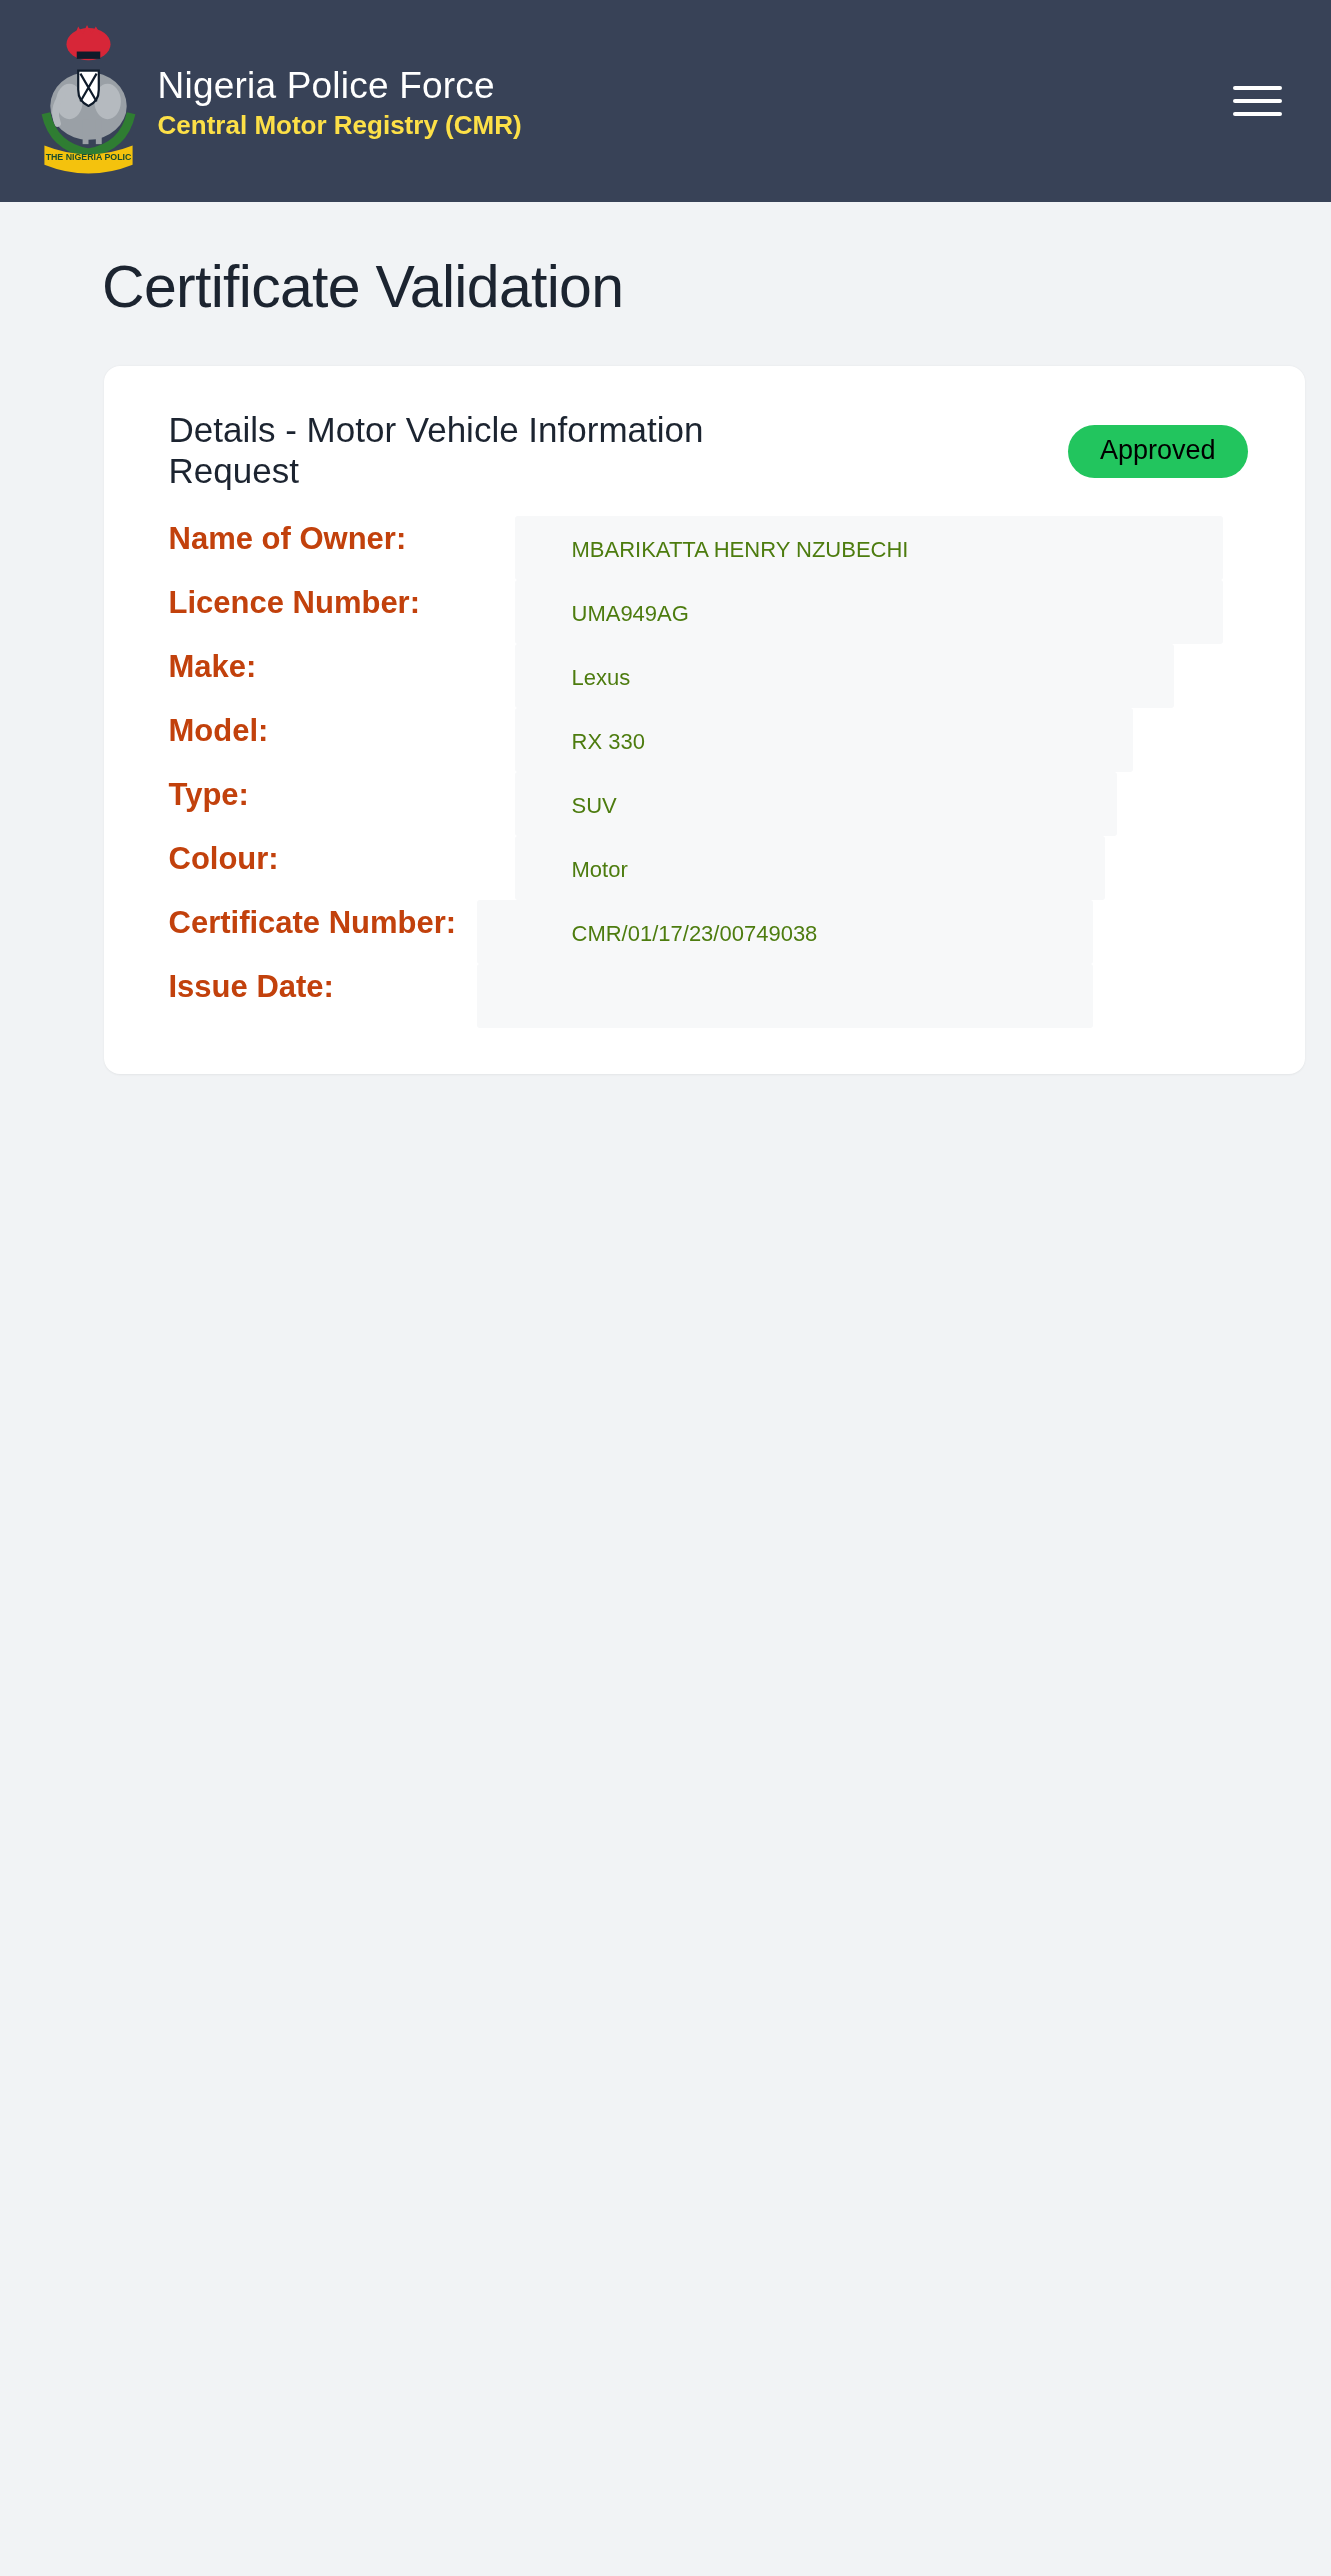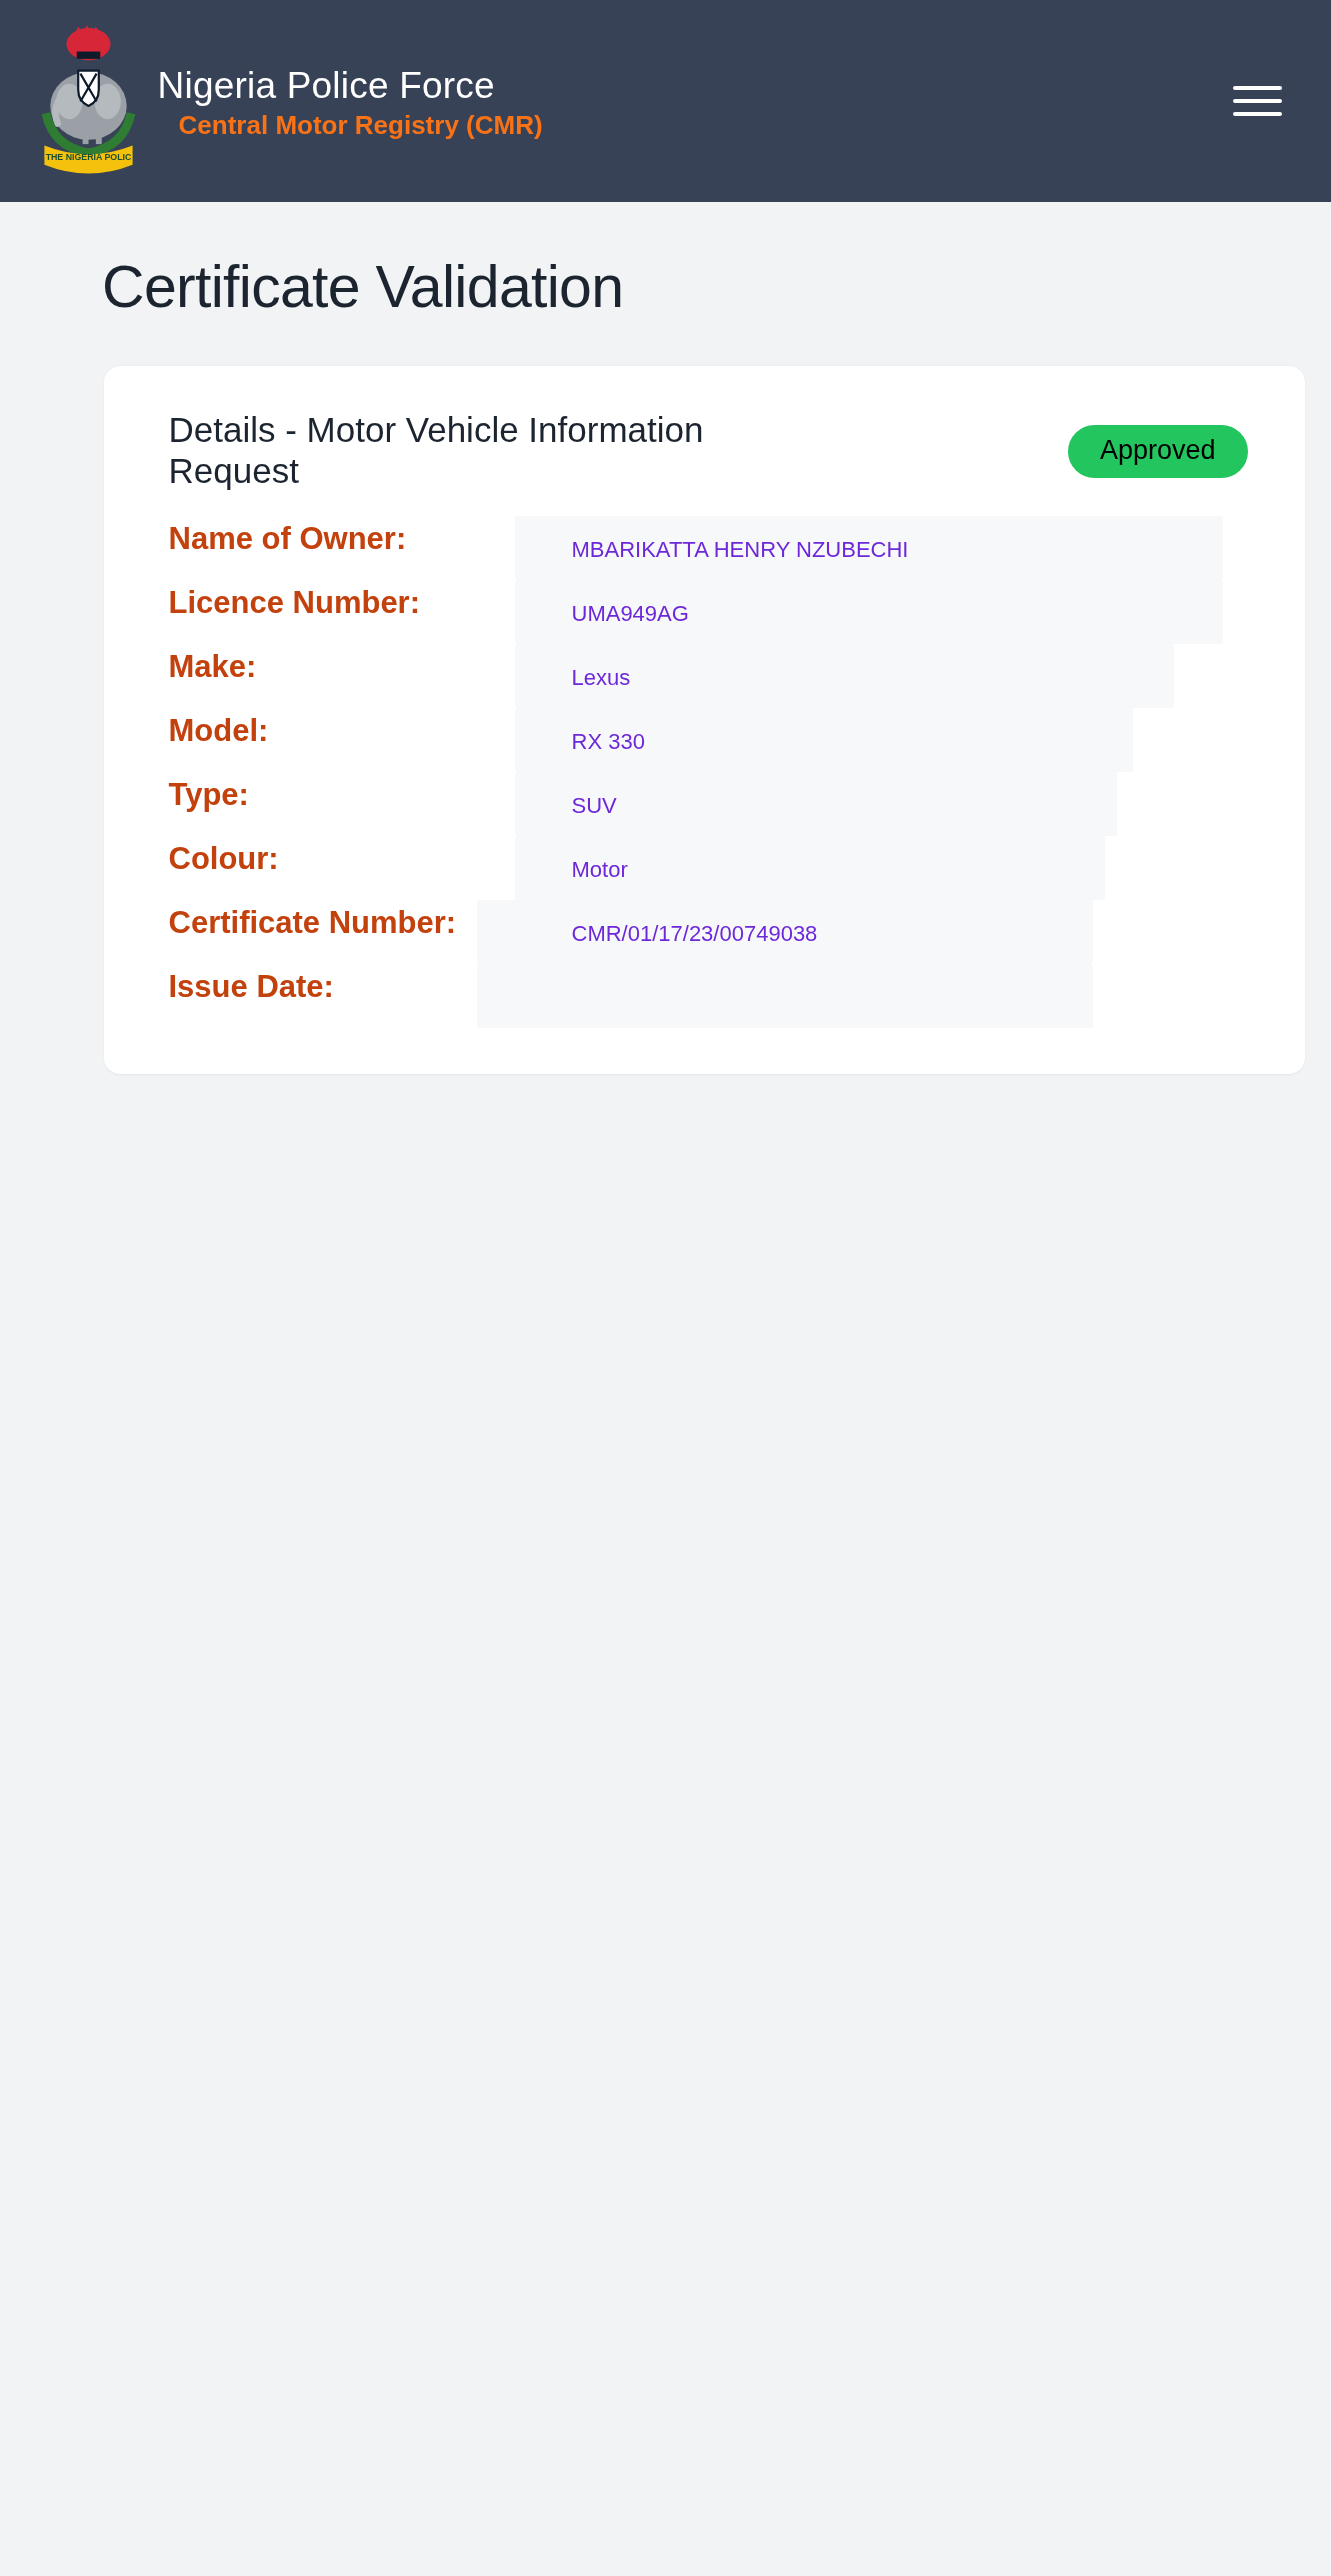--- a/index.html
+++ b/index.html
@@ -46,27 +46,26 @@
   }
   .brand-title {
     color: #ffffff;
     font-size: 37px;
     line-height: 1.12;
     font-weight: 400;
     letter-spacing: 0.2px;
     white-space: nowrap;
   }
   .brand-sub {
-    color: #f97316;
+    color: #fde047;
     font-size: 26px;
     line-height: 1.2;
     font-weight: 700;
     margin-top: 2.9px;
     white-space: nowrap;
-    margin-left: 21px;
   }
   .menu-btn {
     margin-left: auto;
     width: 54px;
     height: 44px;
     display: flex;
     flex-direction: column;
     justify-content: center;
     gap: 8.8px;
     cursor: pointer;
@@ -158,21 +157,21 @@
     position: absolute;
     left: 0;
     top: 0;
     height: 100%;
     background: #f7f8f9;
     border-radius: 2.9px;
   }
   .row .value {
     position: relative;
     font-size: 22px;
-    color: #6d28d9;
+    color: #4d7c0f;
     padding: 20.6px 0 0 57px;
     white-space: nowrap;
   }
 
   
   .row.r0 .value-bg { width: 708px; }
   .row.r1 .value-bg { width: 708px; }
   .row.r2 .value-bg { width: 659px; }
   .row.r3 .value-bg { width: 618px; }
   .row.r4 .value-bg { width: 602px; }

